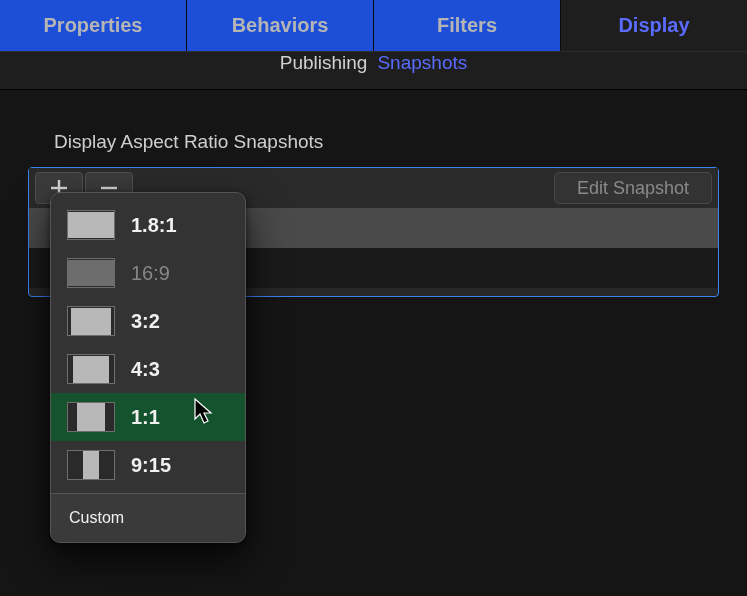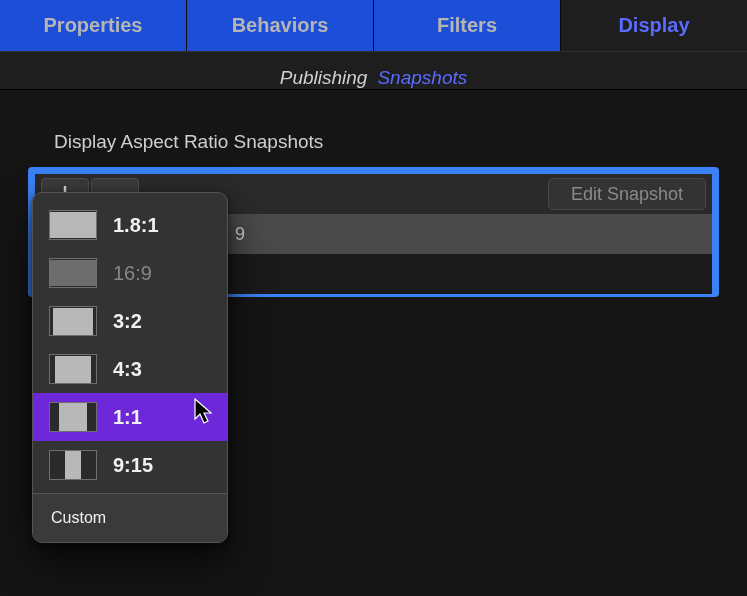--- a/index.html
+++ b/index.html
@@ -40,26 +40,25 @@
       background: #1d4ed8;
     }
     .top-tab:last-child { border-right: none; }
     .top-tab.active {
       color: #5a6bff;
       background: #1e1e1e;
     }
     .sub-tabs {
       display: flex;
       height: 38px;
-      align-items: flex-end;
+      align-items: flex-start;
       justify-content: center;
       gap: 10px;
       background: #1e1e1e;
       border-bottom: 1px solid #000;
-      font-style: italic;
     }
     .sub-tab {
       font-size: 19px;
       color: #d0d0d0;
     }
     .sub-tab.active {
       color: #5a6bff;
     }
     .section {
       padding: 18px 0 0 0;
@@ -67,21 +66,21 @@
     .section-title {
       font-size: 19px;
       color: #cfcfcf;
       padding: 0 0 14px 54px;
       margin-top: 23px;
     }
     .toolbar-area {
       position: relative;
       margin: 0 28px;
       background: #272727;
-      border: 7px solid #3b82f6;
+      border: 1px solid #3b82f6;
       border-radius: 4px;
       height: 130px;
     }
     .toolbar-row {
       display: flex;
       align-items: center;
       height: 40px;
       padding: 0 6px;
       gap: 2px;
       background: #2a2a2a;
@@ -120,21 +119,21 @@
       align-items: center;
       padding-left: 200px;
       font-size: 18px;
       color: #d0d0d0;
     }
     .list-row.sel { background: #4a4a4a; }
     .list-row.alt { background: #1a1a1a; }
     
     .popup {
       position: absolute;
-      left: 32px;
+      left: 50px;
       top: 192px;
       width: 196px;
       background: #333333;
       border: 1px solid #555;
       border-radius: 10px;
       box-shadow: 0 18px 40px rgba(0,0,0,0.75), 0 2px 6px rgba(0,0,0,0.5);
       padding: 8px 0 0 0;
     }
     .popup-item {
       height: 48px;
@@ -144,21 +143,21 @@
       gap: 16px;
       font-size: 20px;
       color: #f0f0f0;
       font-weight: 600;
     }
     .popup-item.disabled {
       color: #868686;
       font-weight: 500;
     }
     .popup-item.highlight {
-      background: #6d28d9;
+      background: #14532d;
     }
     .ratio-swatch {
       width: 48px;
       height: 30px;
       display: flex;
       align-items: center;
       justify-content: center;
       border: 1px solid #6e6e6e;
       background: #2a2a2a;
     }

